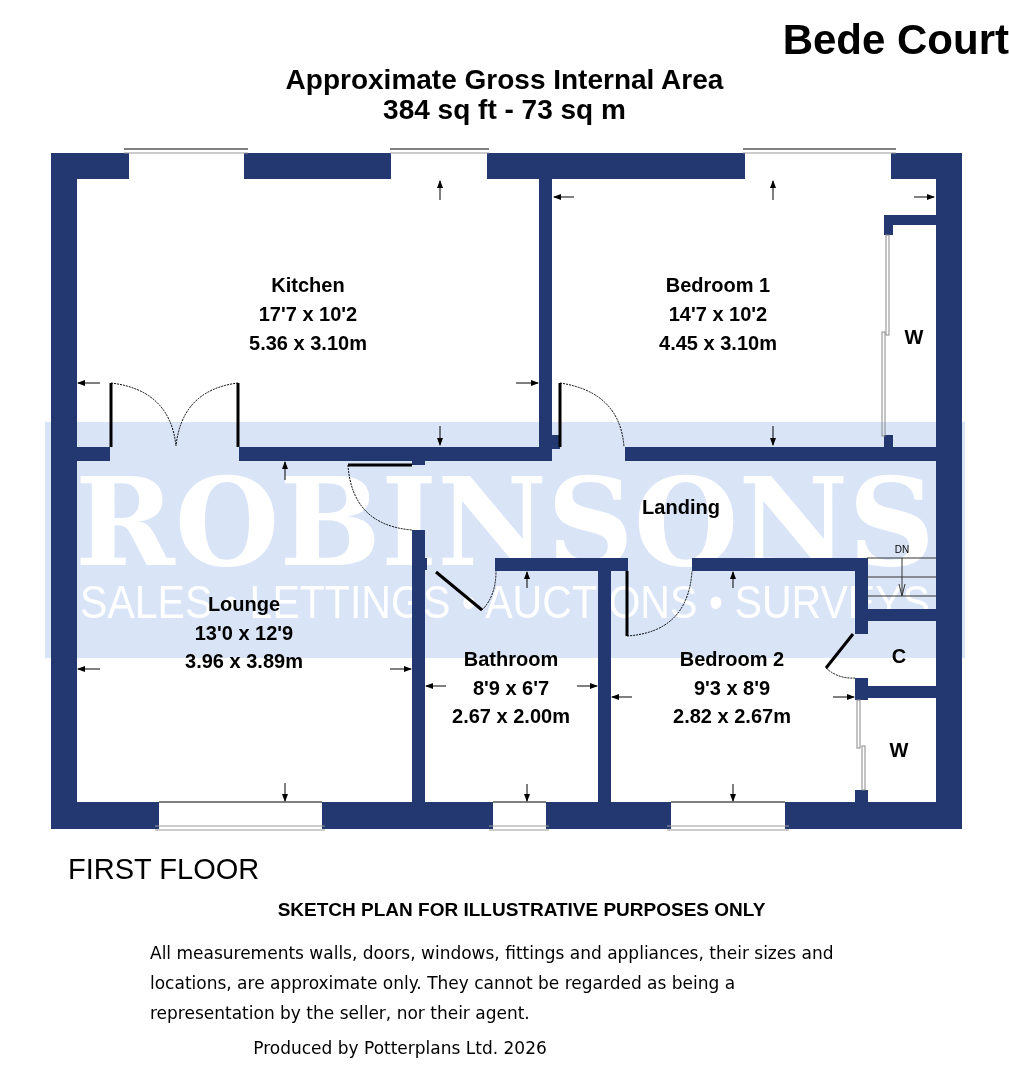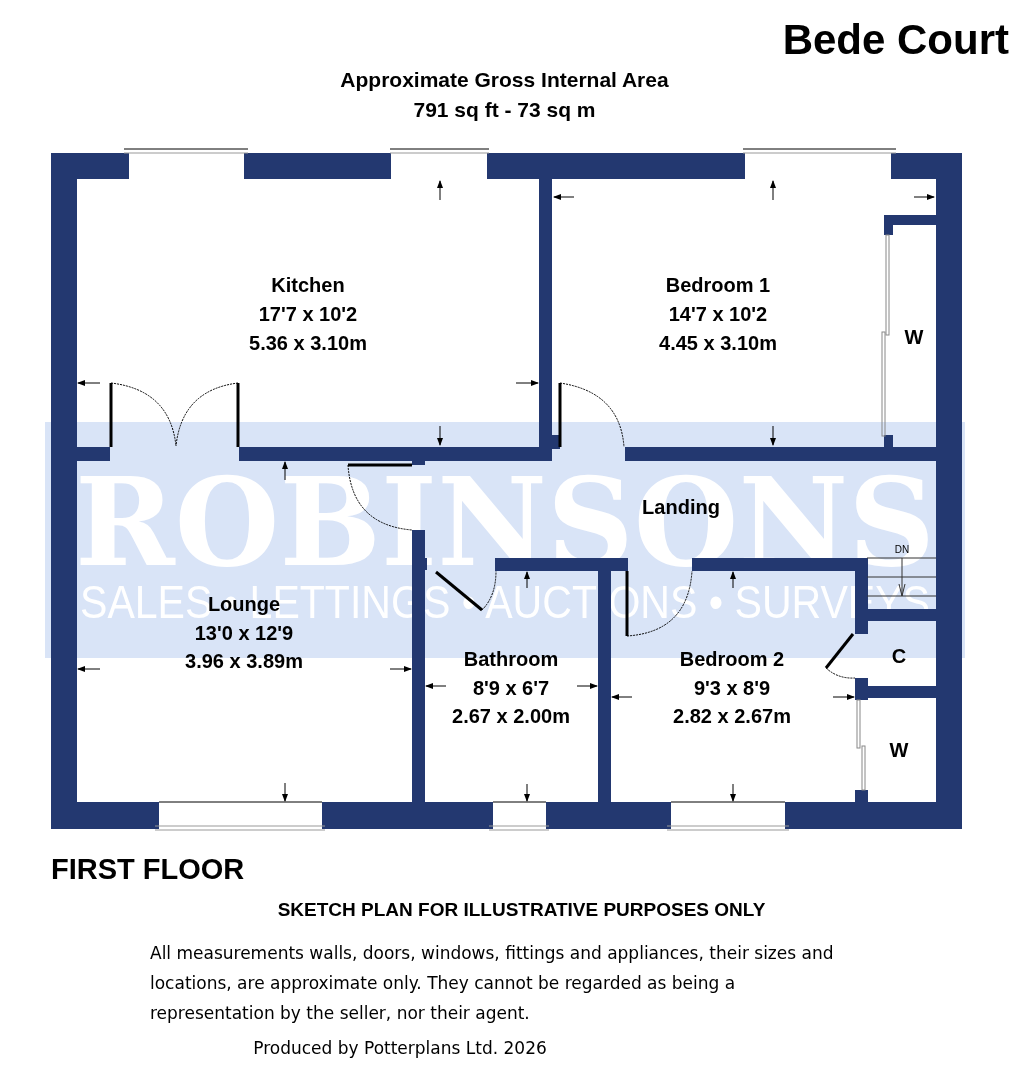--- a/index.html
+++ b/index.html
@@ -1,33 +1,33 @@
 <!DOCTYPE html>
 <html><head>
 <meta charset="utf-8">
 <style>
   html, body { margin:0; padding:0; background:#ffffff; }
   body { width:1009px; height:1080px; position:relative; overflow:hidden; font-family:"Liberation Sans", sans-serif; color:#000; }
   .title { position:absolute; left:0; width:1009px; text-align:right; top:14px; font-size:42px; font-weight:bold; line-height:52px; }
-  .subtitle { position:absolute; left:0; width:1009px; text-align:center; font-size:21px; font-weight:bold; line-height:28px; }
+  .subtitle { position:absolute; left:0; width:1009px; text-align:center; font-size:28px; font-weight:bold; line-height:28px; }
   .sub1 { top:66px; }
   .sub2 { top:96px; }
   svg.plan { position:absolute; left:0; top:0; }
-  .floor-label { position:absolute; left:51px; top:853px; font-size:29px; font-weight:bold; }
+  .floor-label { position:absolute; left:68px; top:853px; font-size:29px; font-weight:normal; }
   .sketch { position:absolute; left:0; width:1009px; text-align:center; top:899px; font-size:19px; font-weight:bold; padding-left:17px; }
   .disclaimer { position:absolute; left:150px; width:710px; text-align:left; top:938px; font-size:19px; line-height:30px; font-family:"DejaVu Sans", sans-serif; font-size:17px; }
   .produced { position:absolute; left:0; width:800px; text-align:center; top:1038px; font-size:19px; font-family:"DejaVu Sans", sans-serif; font-size:17px; }
   .room-label text { font-family:"Liberation Sans", sans-serif; font-weight:bold; }
 </style>
 </head>
 <body>
 
 <div class="title">Bede Court</div>
 <div class="subtitle sub1">Approximate Gross Internal Area</div>
-<div class="subtitle sub2">791 sq ft - 73 sq m</div>
+<div class="subtitle sub2">384 sq ft - 73 sq m</div>
 
 <svg class="plan" width="1009" height="1080" viewBox="0 0 1009 1080" xmlns="http://www.w3.org/2000/svg">
   <defs>
     <marker id="ah" markerWidth="8" markerHeight="8" refX="7" refY="4" orient="auto" markerUnits="userSpaceOnUse">
       <path d="M0,1 L8,4 L0,7 Z" fill="#000"></path>
     </marker>
   </defs>
 
   <rect x="45" y="422" width="920" height="236" fill="#d9e4f7"></rect>
 

